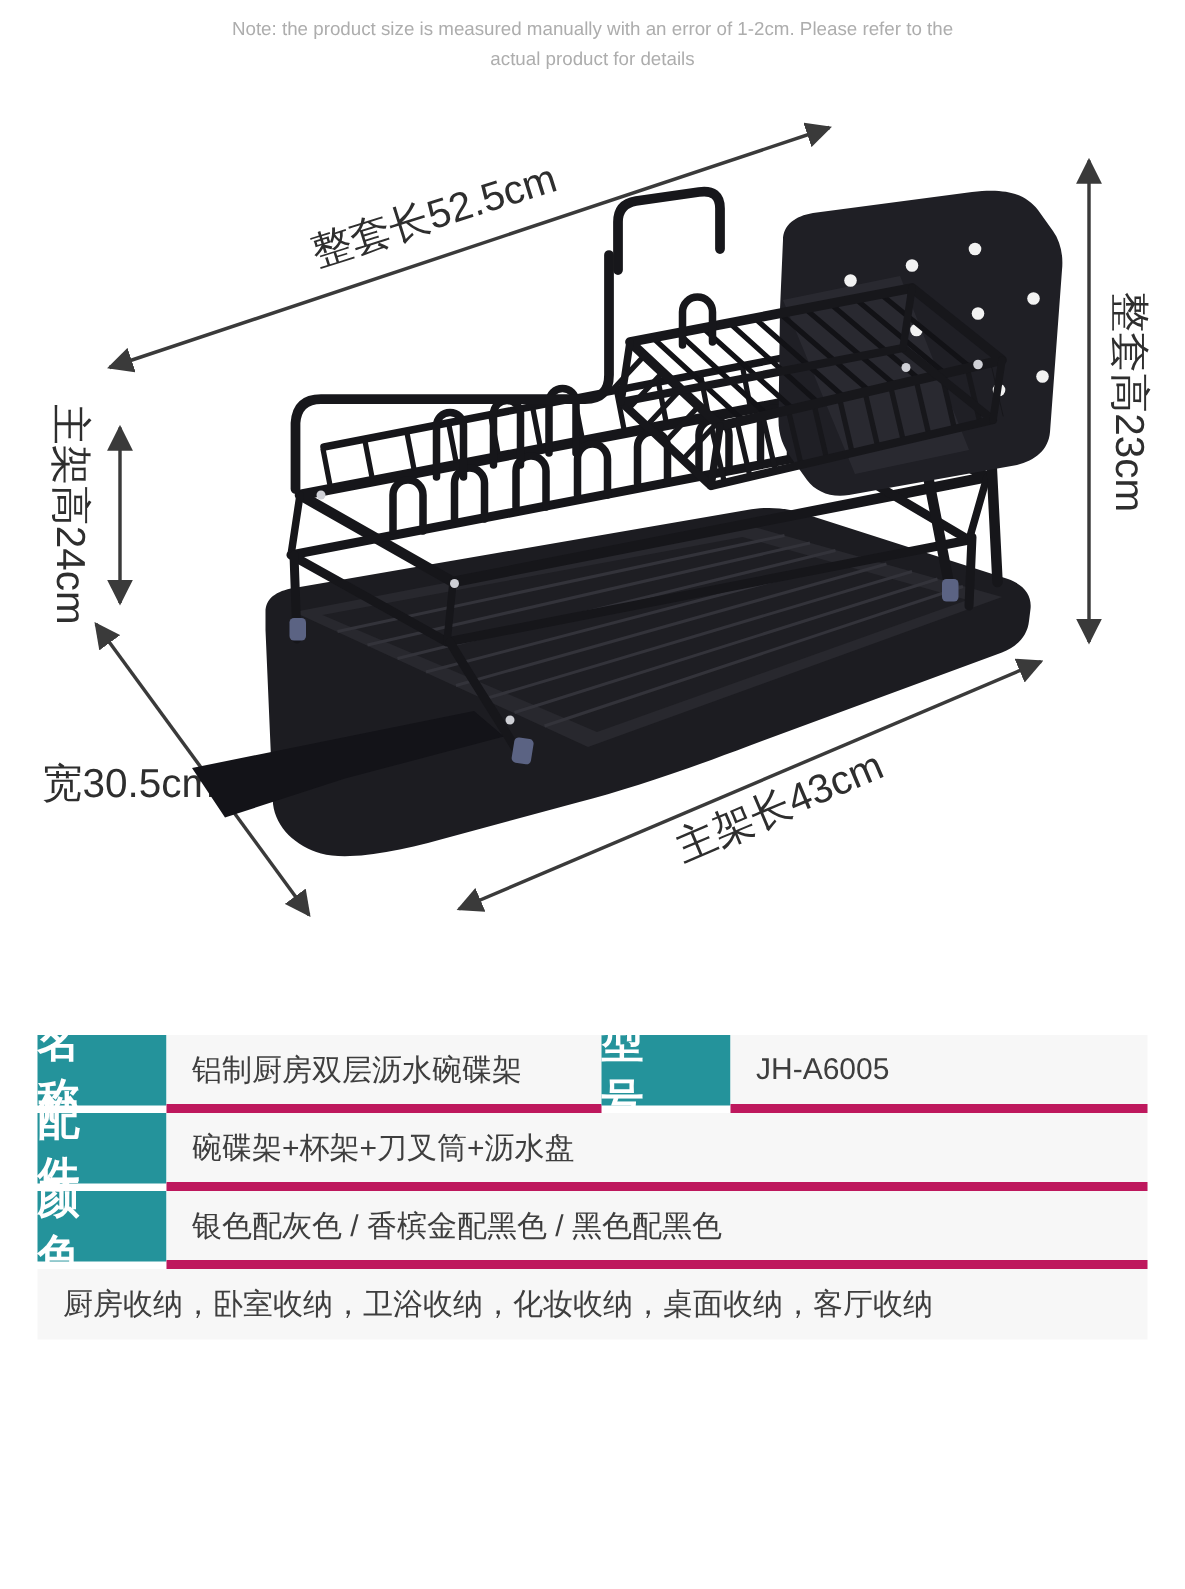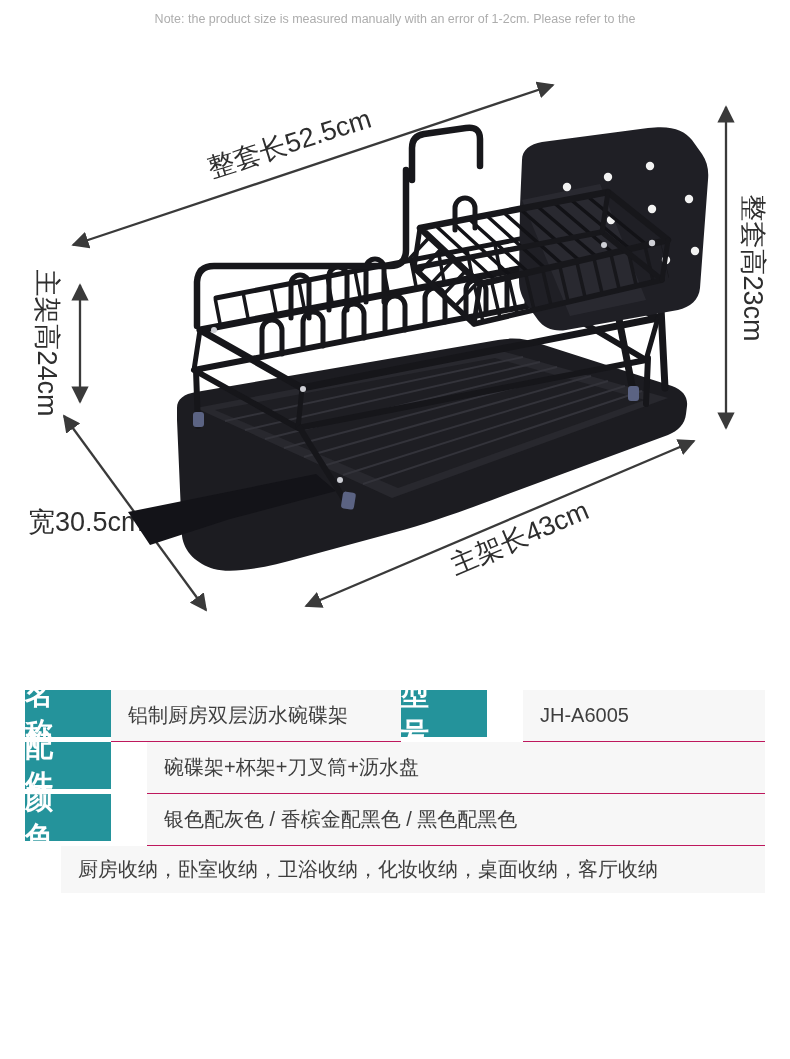--- a/index.html
+++ b/index.html
@@ -8,34 +8,35 @@
         font-family:"Liberation Sans","DejaVu Sans",sans-serif;}
   .note{position:absolute;top:9px;left:0;width:790px;text-align:center;
         color:#adadad;font-size:12.5px;line-height:1.6;}
   .art{position:absolute;top:0;left:0;}
   
   .spec{position:absolute;left:25px;top:690px;width:740px;}
   .row{display:flex;height:52px;align-items:stretch;}
   .row .label{flex:none;width:86px;height:47px;align-self:flex-start;background:var(--teal);
         color:#fff;font-weight:700;font-size:28px;display:flex;align-items:center;justify-content:center;
         letter-spacing:1px;}
-  .row .value{background:#f7f7f7;border-bottom:1px solid #be185d;box-sizing:border-box;
+  .row .value{background:#f7f7f7;border-bottom:6px solid #be185d;box-sizing:border-box;
         display:flex;align-items:center;padding-left:17px;font-size:20px;color:#3e3e3e;white-space:nowrap;overflow:hidden;}
   .row .v1{width:290px;}
-  .row .vfull,.row .v2{flex:1;margin-left:36px;}
+  .row .vfull,.row .v2{flex:1;}
   .row:last-child .value{border-bottom:none;height:47px;}
   svg text.dim{font-size:27px;fill:#2e2e2e;font-family:"Liberation Sans","DejaVu Sans",sans-serif;}
 </style>
 </head>
 <body>
 
 <div class="page">
 
   <div class="note">
     <div>Note: the product size is measured manually with an error of 1-2cm. Please refer to the</div>
+    <div>actual product for details</div>
   </div>
 
   <svg class="art" width="790" height="690" viewBox="0 0 790 690">
     <defs>
       <marker id="arw" viewBox="0 0 10 10" refX="9" refY="5" markerWidth="7.5" markerHeight="7.5" orient="auto-start-reverse">
         <path d="M0,0 L10,5 L0,10 Z" fill="#3a3a3a"></path>
       </marker>
     </defs>
 
     <g stroke="#3a3a3a" stroke-width="2.3" fill="none">

